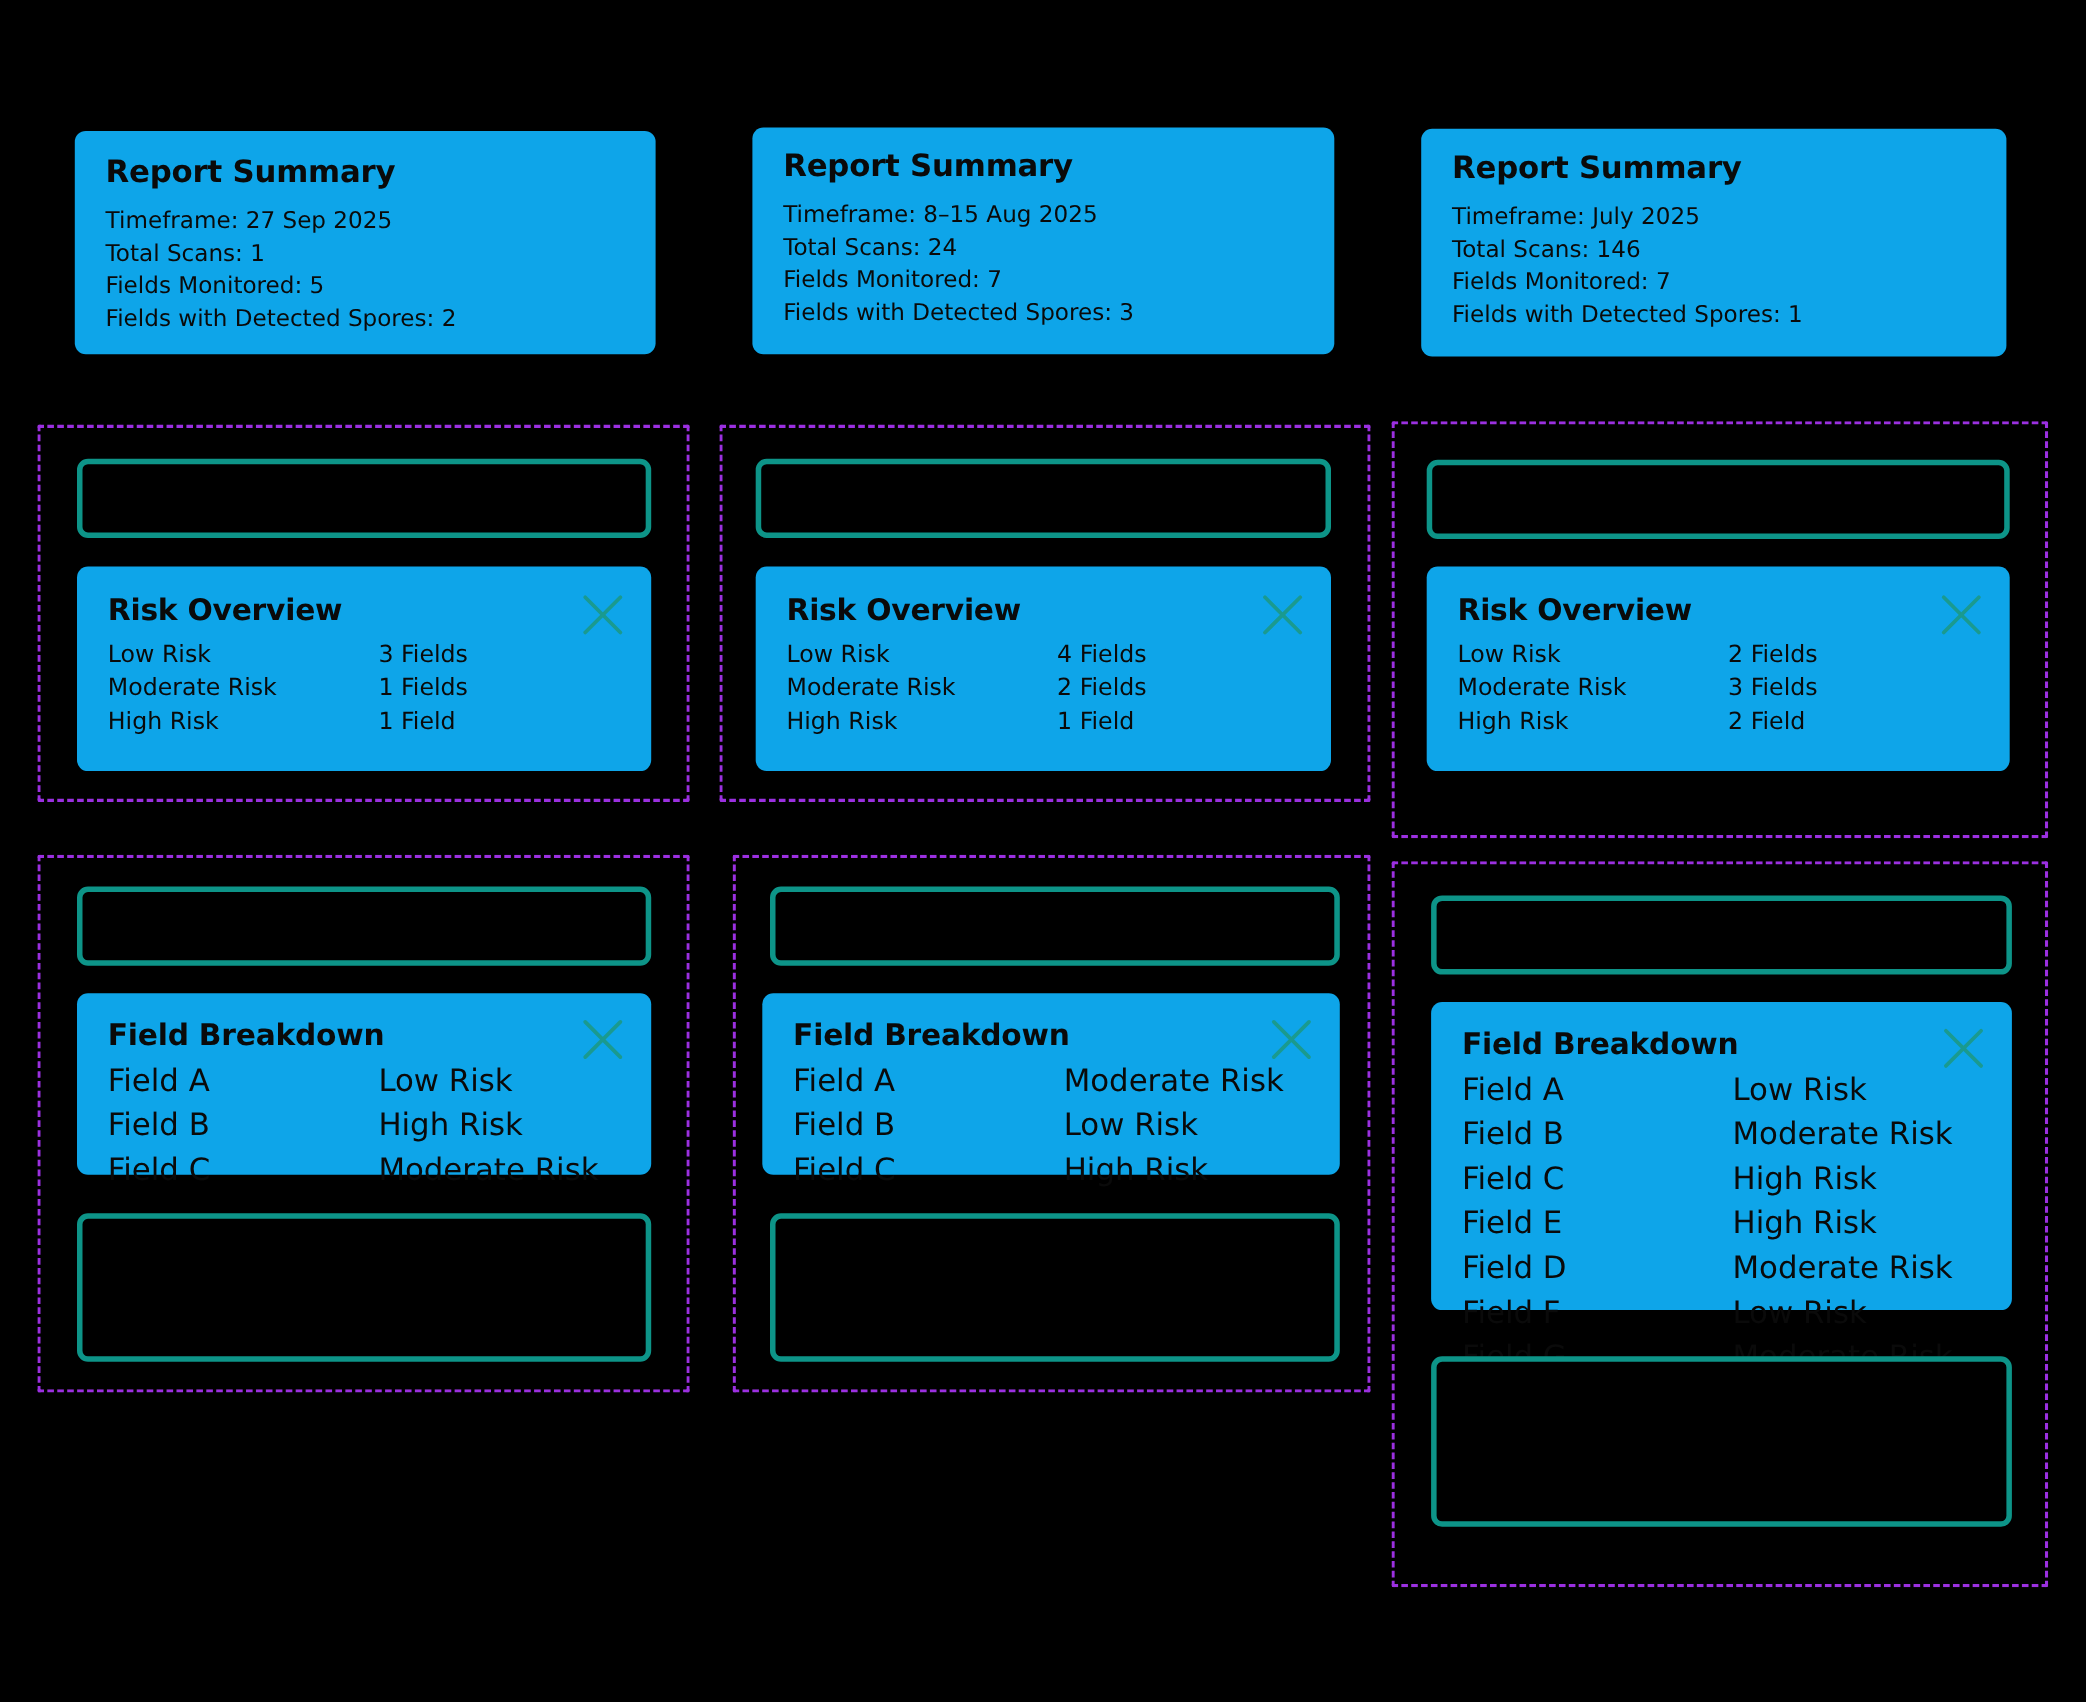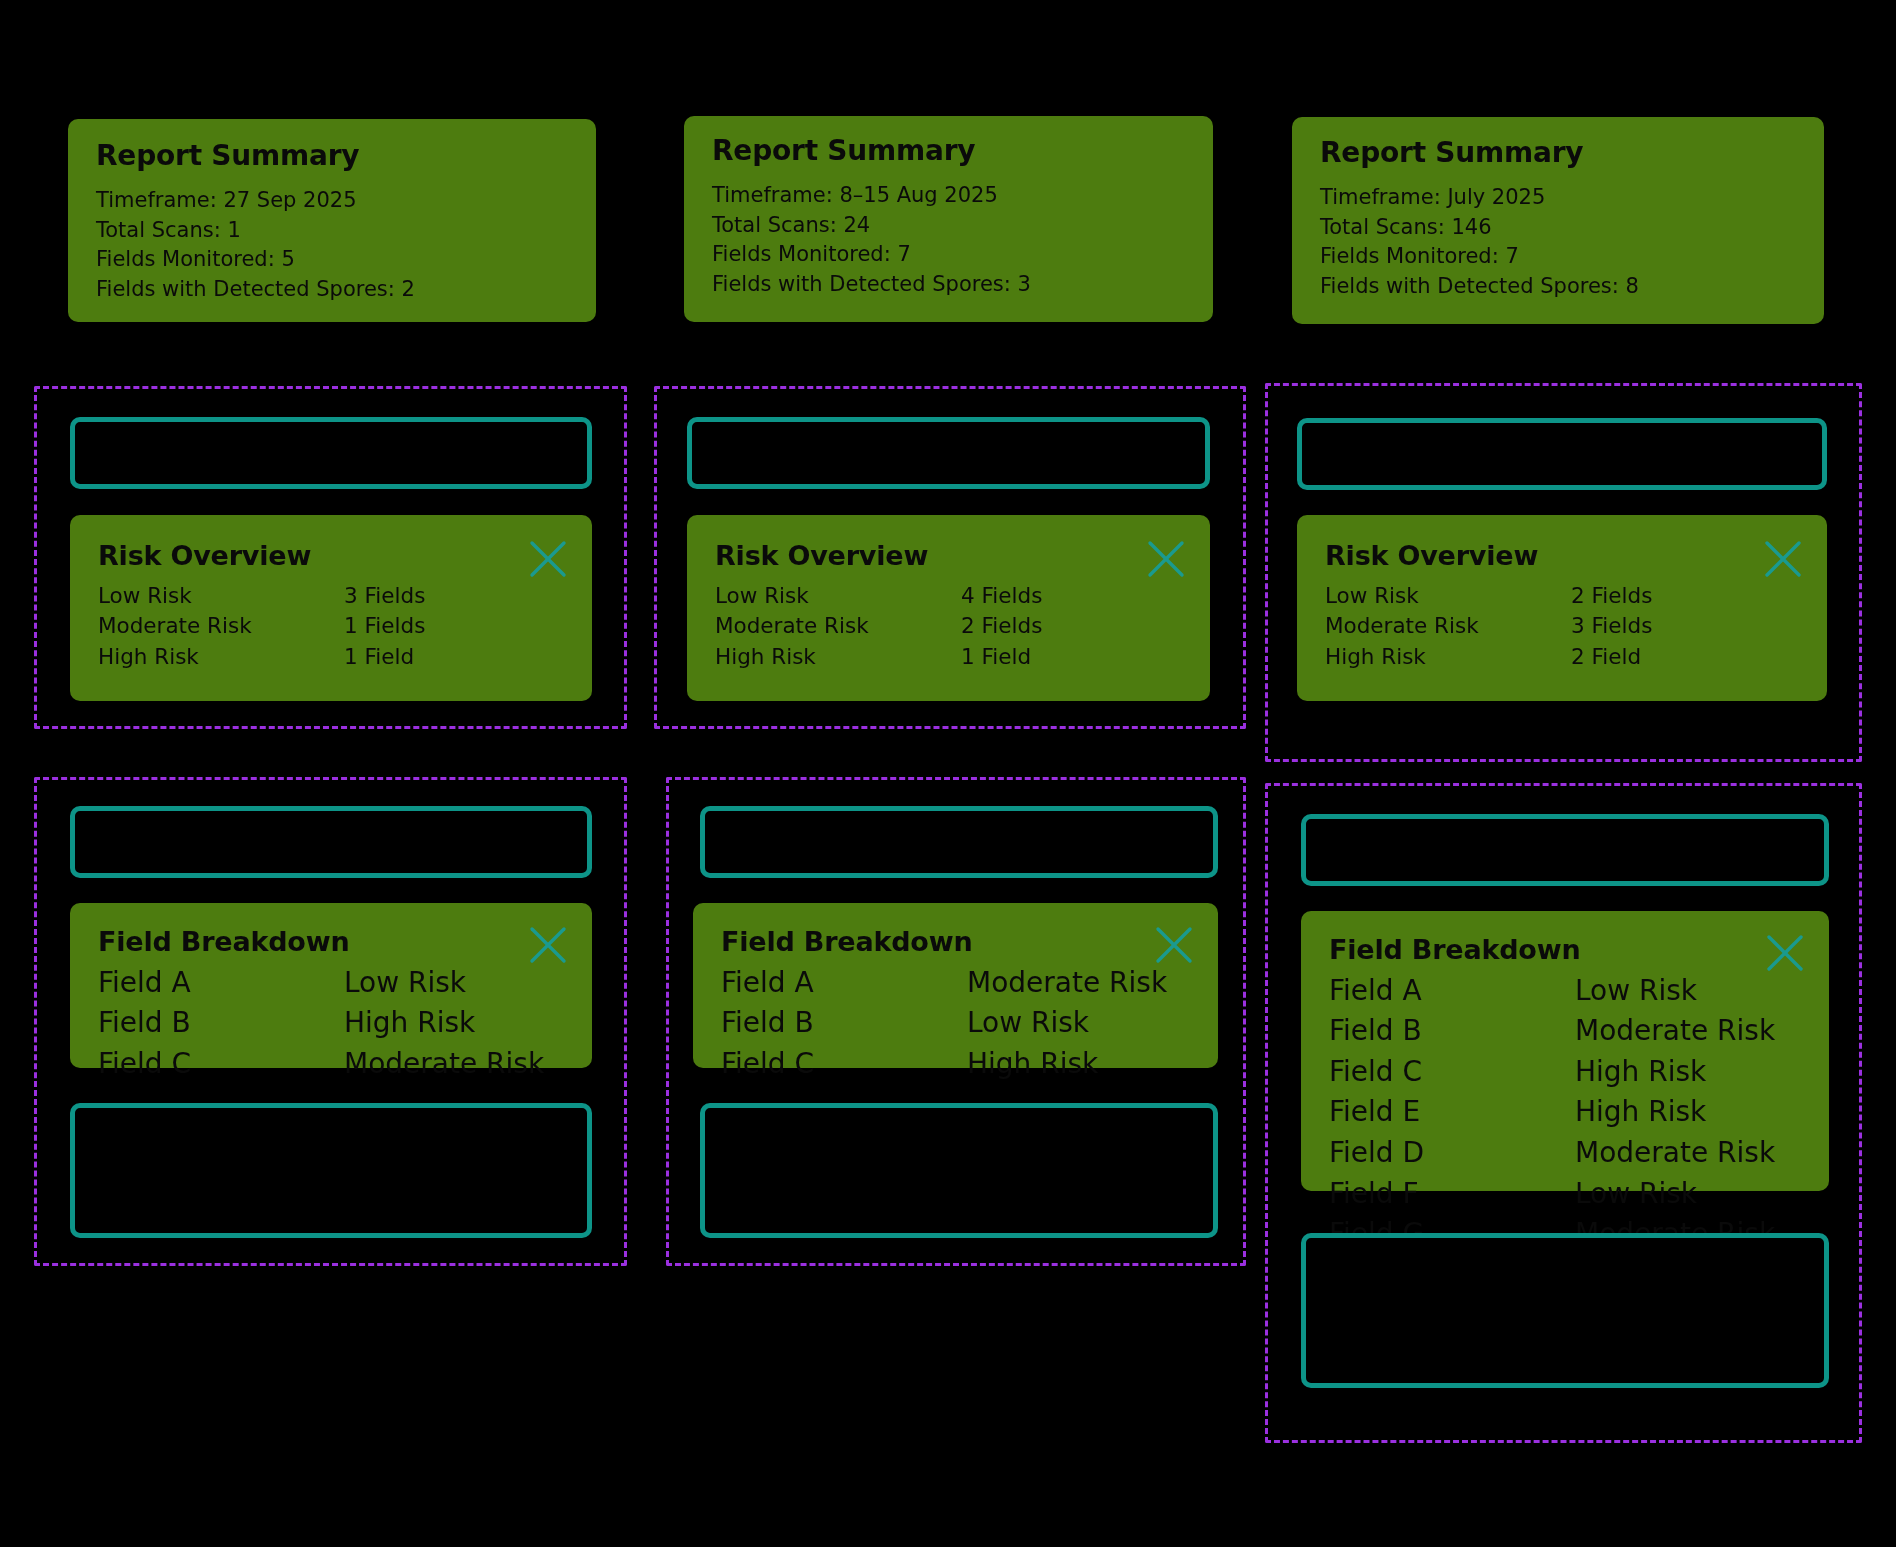--- a/index.html
+++ b/index.html
@@ -19,21 +19,21 @@
 
   
   .tealbox{
     border:5px solid #0d9488;
     border-radius:10px;
     background:#000;
   }
 
   
   .card{
-    background:#4d7c0f;
+    background:#0ea5e9;
     border-radius:10px;
     color:#0a0a0a;
   }
   .card-inner{padding:24px 28px 26px 28px;}
 
   .card-title{
     font-size:28px;
     font-weight:700;
     letter-spacing:-0.2px;
     margin:0 0 14px 0;
@@ -97,21 +97,21 @@
   </div>
 </div>
 
 <div class="abs card" style="left:1292px;top:117px;width:532px;height:207px;">
   <div class="card-inner" style="padding-top:21px;">
     <div class="card-title">Report Summary</div>
     <div class="kv-lines">
       <div>Timeframe: July 2025</div>
       <div>Total Scans: 146</div>
       <div>Fields Monitored: 7</div>
-      <div>Fields with Detected Spores: 8</div>
+      <div>Fields with Detected Spores: 1</div>
     </div>
   </div>
 </div>
 
 <div class="abs dashgroup" style="left:34px;top:386px;width:593px;height:343px;"></div>
 <div class="abs tealbox" style="left:70px;top:417px;width:522px;height:72px;"></div>
 <div class="abs card" style="left:70px;top:515px;width:522px;height:186px;">
   <div class="card-inner cardhead" style="padding:26px 28px 0 28px;">
     <div class="closebtn" style="right:20px;top:20px;">
       <svg viewBox="0 0 48 48" xmlns="http://www.w3.org/2000/svg">

